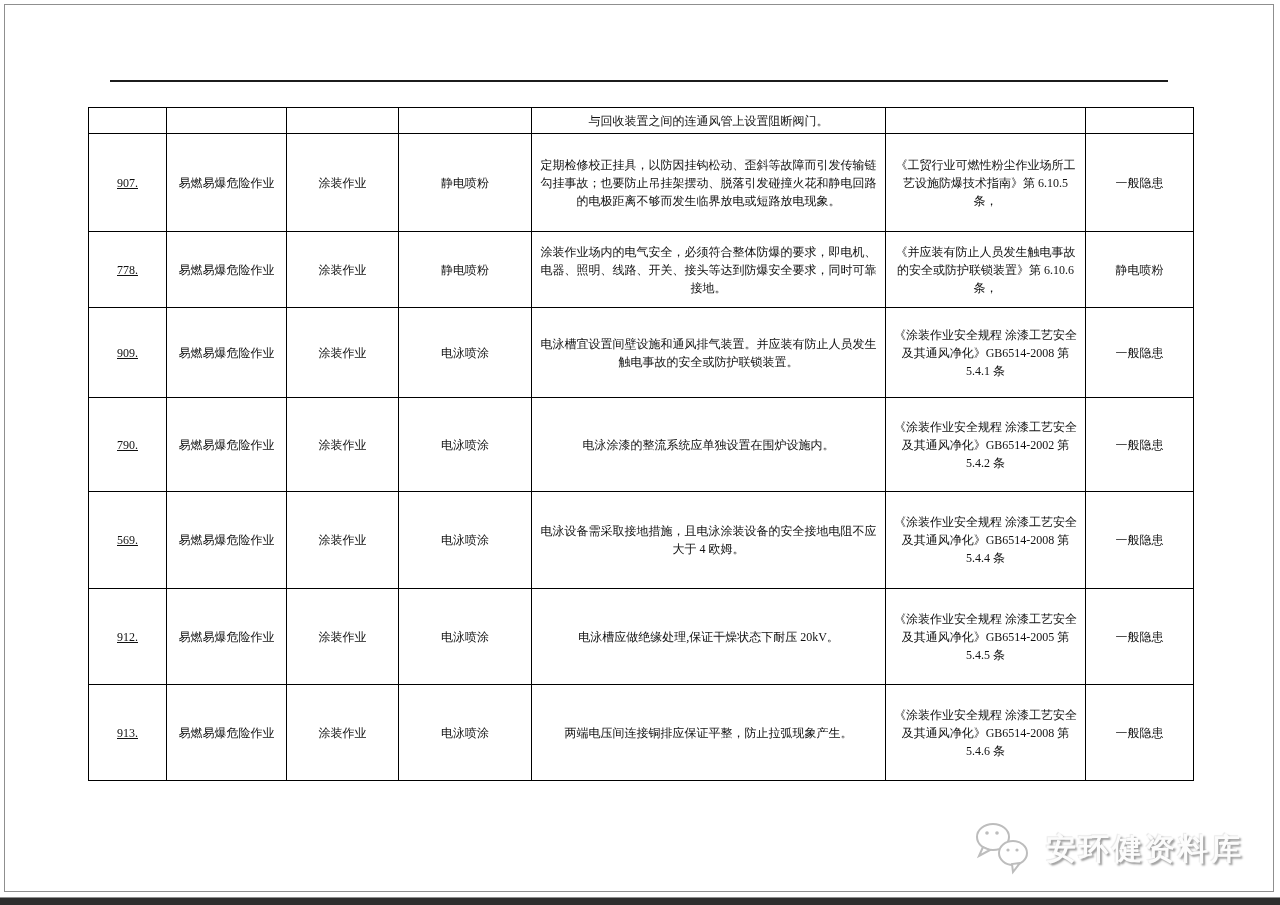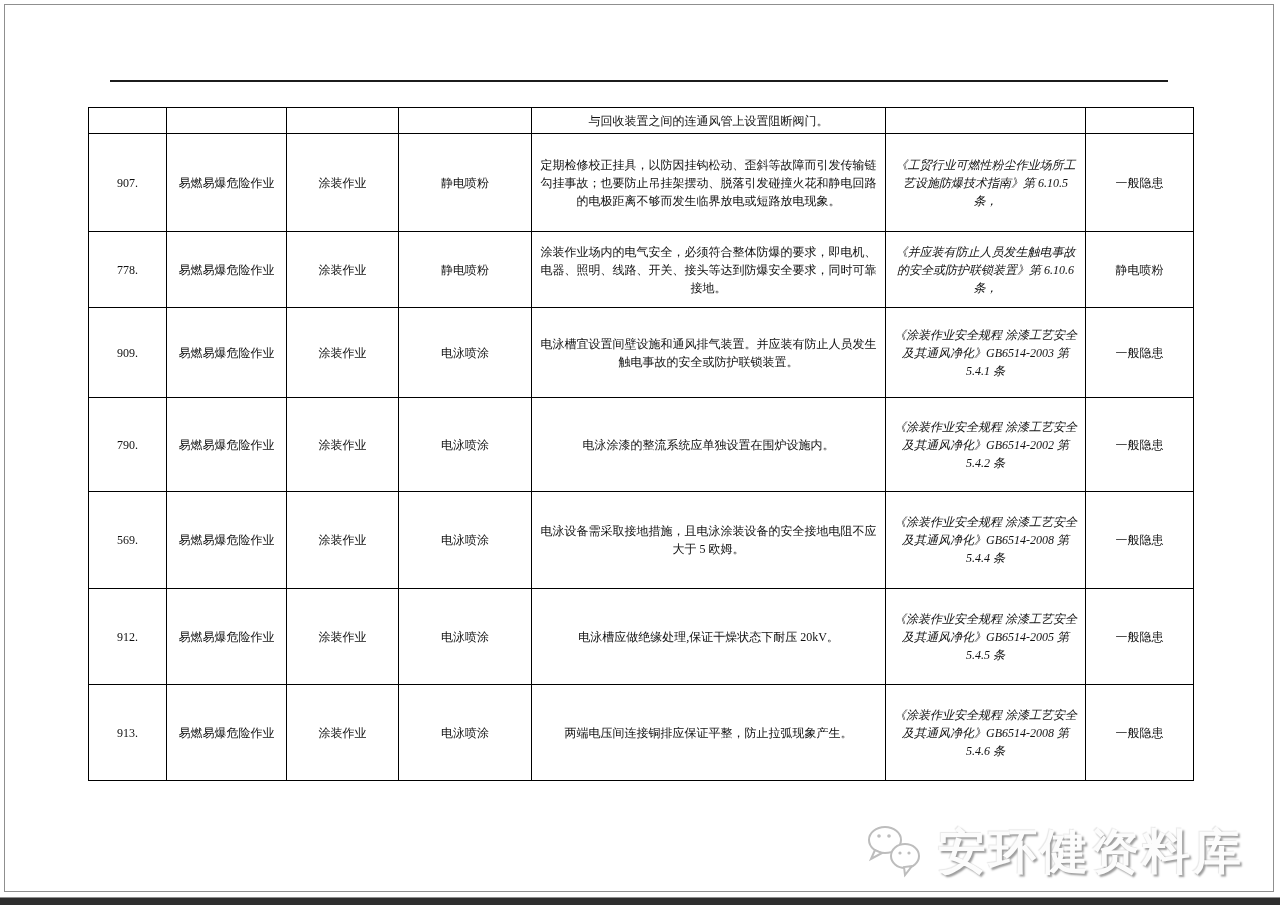--- a/index.html
+++ b/index.html
@@ -16,30 +16,30 @@
   }
   table.hazard{
     position:absolute;left:88px;top:107px;border-collapse:collapse;table-layout:fixed;
   }
   table.hazard td{
     border:1px solid #000;vertical-align:middle;
     font-size:12px;line-height:1.5;padding:2px 7px;box-sizing:border-box;
     overflow:hidden;
     text-align:center;
   }
-  td.c-no{text-align:center;padding:2px 2px;}
+  td.c-no{text-align:center;padding:2px 2px;text-decoration:underline;}
   td.c-desc{padding:2px 8px;}
-  td.c-basis{padding:2px 6px 2px 9px;font-style:italic;}
+  td.c-basis{padding:2px 6px 2px 9px;}
   td.c-level{padding:2px 4px 2px 10px;}
   .watermark{
     position:absolute;right:36px;top:820px;display:flex;align-items:center;gap:10px;
   }
   .wm-icon{width:64px;height:58px;}
   .wm-text{
-    font-size:48px;font-weight:bold;letter-spacing:3px;color:#fcfcfc;
+    font-size:30px;font-weight:bold;letter-spacing:3px;color:#fcfcfc;
     text-shadow:2px 2px 2px #9d9d9d, -1px -1px 1px #e8e8e8;
     font-style:normal;white-space:nowrap;
   }
   .bottom-bar{
     position:absolute;left:0;bottom:0;width:1280px;height:8px;background:#2e2e2e;
     border-top:1px solid #8f8f8f;box-sizing:border-box;
   }
 </style>
 </head>
 <body>
@@ -84,38 +84,38 @@
     <td class="c-desc">涂装作业场内的电气安全，必须符合整体防爆的要求，即电机、电器、照明、线路、开关、接头等达到防爆安全要求，同时可靠接地。</td>
     <td class="c-basis">《并应装有防止人员发生触电事故的安全或防护联锁装置》第 6.10.6 条，</td>
     <td class="c-level">静电喷粉</td>
   </tr>
   <tr style="height:90px">
     <td class="c-no">909.</td>
     <td>易燃易爆危险作业</td>
     <td>涂装作业</td>
     <td>电泳喷涂</td>
     <td class="c-desc">电泳槽宜设置间壁设施和通风排气装置。并应装有防止人员发生触电事故的安全或防护联锁装置。</td>
-    <td class="c-basis">《涂装作业安全规程 涂漆工艺安全及其通风净化》GB6514-2003 第 5.4.1 条</td>
+    <td class="c-basis">《涂装作业安全规程 涂漆工艺安全及其通风净化》GB6514-2008 第 5.4.1 条</td>
     <td class="c-level">一般隐患</td>
   </tr>
   <tr style="height:94px">
     <td class="c-no">790.</td>
     <td>易燃易爆危险作业</td>
     <td>涂装作业</td>
     <td>电泳喷涂</td>
     <td class="c-desc">电泳涂漆的整流系统应单独设置在围炉设施内。</td>
     <td class="c-basis">《涂装作业安全规程 涂漆工艺安全及其通风净化》GB6514-2002 第 5.4.2 条</td>
     <td class="c-level">一般隐患</td>
   </tr>
   <tr style="height:97px">
     <td class="c-no">569.</td>
     <td>易燃易爆危险作业</td>
     <td>涂装作业</td>
     <td>电泳喷涂</td>
-    <td class="c-desc">电泳设备需采取接地措施，且电泳涂装设备的安全接地电阻不应大于 5 欧姆。</td>
+    <td class="c-desc">电泳设备需采取接地措施，且电泳涂装设备的安全接地电阻不应大于 4 欧姆。</td>
     <td class="c-basis">《涂装作业安全规程 涂漆工艺安全及其通风净化》GB6514-2008 第 5.4.4 条</td>
     <td class="c-level">一般隐患</td>
   </tr>
   <tr style="height:96px">
     <td class="c-no">912.</td>
     <td>易燃易爆危险作业</td>
     <td>涂装作业</td>
     <td>电泳喷涂</td>
     <td class="c-desc">电泳槽应做绝缘处理,保证干燥状态下耐压 20kV。</td>
     <td class="c-basis">《涂装作业安全规程 涂漆工艺安全及其通风净化》GB6514-2005 第 5.4.5 条</td>

